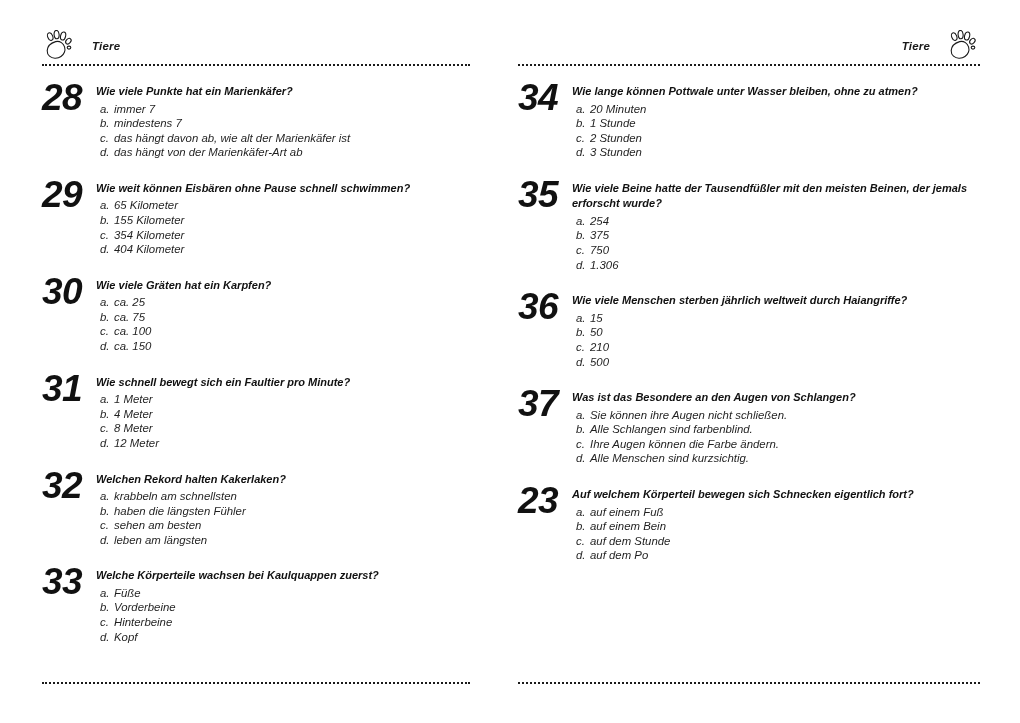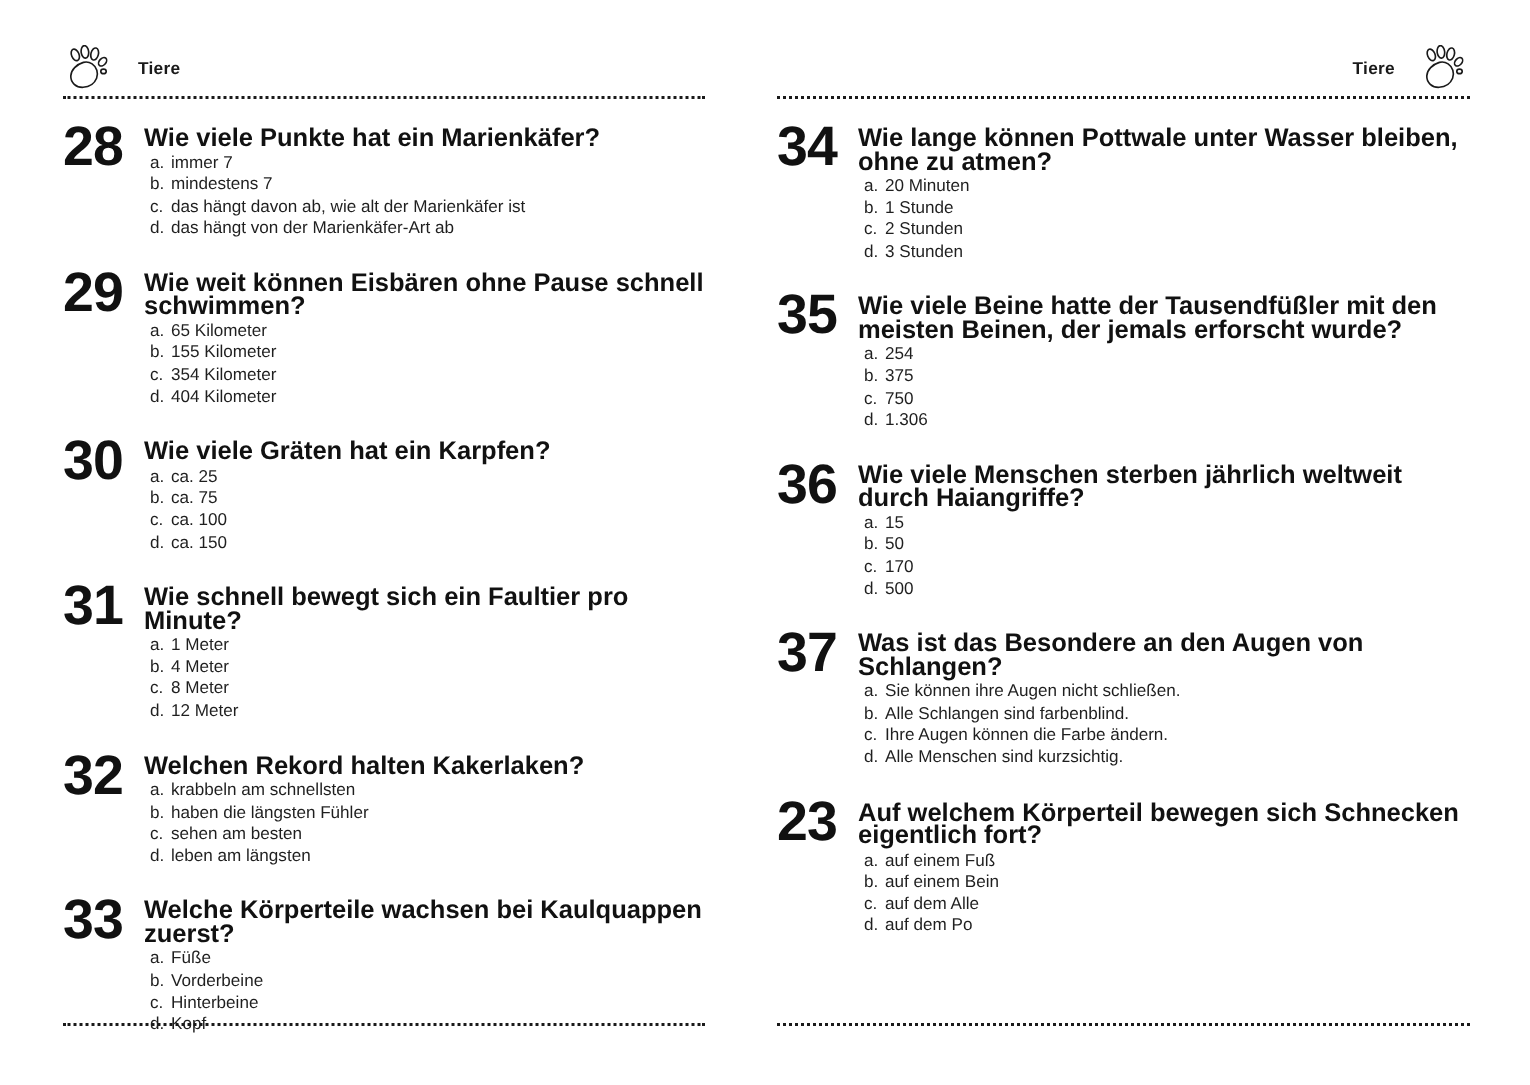--- a/index.html
+++ b/index.html
@@ -19,20 +19,21 @@
   .page {
     position: absolute;
     inset: 0;
     display: flex;
   }
 
   .column {
     position: relative;
     box-sizing: border-box;
     height: 723px;
+    font-style: italic;
   }
   .column.left  { width: 510px; padding: 0 40px 0 42px; }
   .column.right { width: 510px; padding: 0 40px 0 8px; }
 
   
   .runhead {
     position: absolute;
     top: 28px;
     height: 36px;
     display: flex;
@@ -90,21 +91,21 @@
     line-height: 25px;
     letter-spacing: -0.5px;
     color: #111111;
     padding-top: 1px;
   }
   .qbody {
     flex: 1 1 auto;
     min-width: 0;
   }
   .qtext {
-    font-size: 17px;
+    font-size: 11px;
     font-weight: 700;
     line-height: 15.5px;
     color: #111111;
     margin-bottom: 2px;
   }
   .answers {
     margin: 0;
     padding: 0;
     list-style: none;
   }
@@ -384,21 +385,21 @@
             <li class="answer">
               <span class="answer-letter">a.</span>
               <span class="answer-text">15</span>
             </li>
             <li class="answer">
               <span class="answer-letter">b.</span>
               <span class="answer-text">50</span>
             </li>
             <li class="answer">
               <span class="answer-letter">c.</span>
-              <span class="answer-text">170</span>
+              <span class="answer-text">210</span>
             </li>
             <li class="answer">
               <span class="answer-letter">d.</span>
               <span class="answer-text">500</span>
             </li>
           </ul>
         </div>
       </div>
 
       <div class="qblock">
@@ -434,21 +435,21 @@
             <li class="answer">
               <span class="answer-letter">a.</span>
               <span class="answer-text">auf einem Fuß</span>
             </li>
             <li class="answer">
               <span class="answer-letter">b.</span>
               <span class="answer-text">auf einem Bein</span>
             </li>
             <li class="answer">
               <span class="answer-letter">c.</span>
-              <span class="answer-text">auf dem Alle</span>
+              <span class="answer-text">auf dem Stunde</span>
             </li>
             <li class="answer">
               <span class="answer-letter">d.</span>
               <span class="answer-text">auf dem Po</span>
             </li>
           </ul>
         </div>
       </div>
     </div>
 

